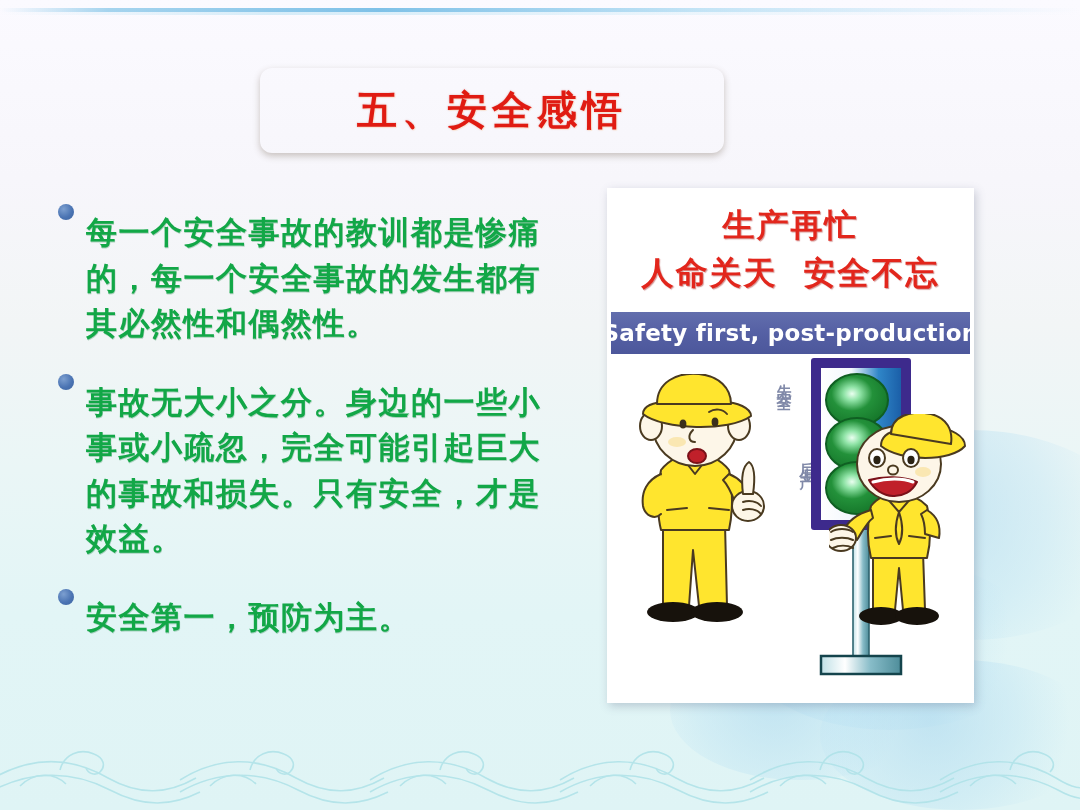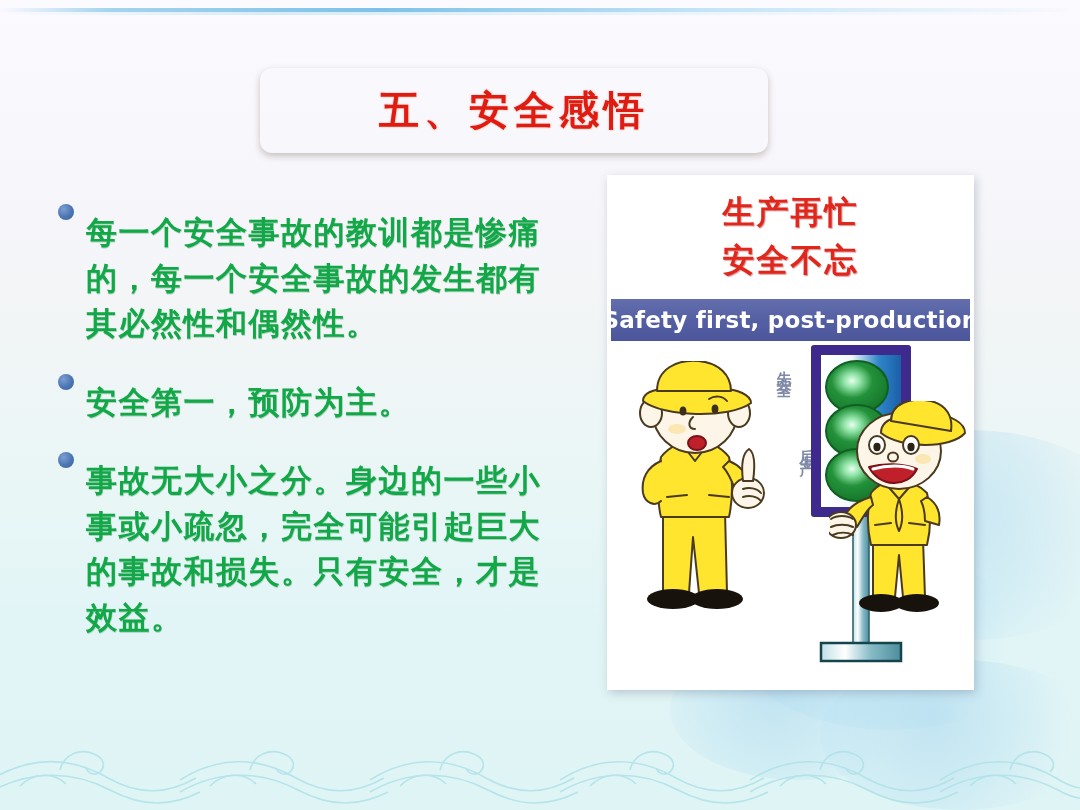--- a/index.html
+++ b/index.html
@@ -67,21 +67,21 @@
     position: absolute;
     left: 0; bottom: 0;
     width: 1080px; height: 150px;
     pointer-events: none;
   }
 
   
   .banner {
     position: absolute;
     left: 260px; top: 68px;
-    width: 508px; height: 85px;
+    width: 464px; height: 85px;
     border-radius: 12px;
     background:
       repeating-linear-gradient(180deg,
         rgba(120,70,30,0.10) 0px,
         rgba(120,70,30,0.00) 2px,
         rgba(160,100,50,0.07) 4px,
         rgba(110,62,24,0.13) 6px,
         rgba(150,95,45,0.02) 9px,
         rgba(125,72,30,0.10) 12px),
       repeating-linear-gradient(177deg,
@@ -132,21 +132,21 @@
     line-height: 1.47;
     color: #12a747;
     letter-spacing: 1.5px;
     text-shadow: 0.5px 0.5px 0 rgba(10,120,55,0.28);
     margin-top: 20px;
   }
 
   
   .poster {
     position: absolute;
-    left: 607px; top: 175px;
+    left: 607px; top: 188px;
     width: 367px; height: 515px;
     background: #ffffff;
     box-shadow: 2px 3px 9px rgba(90,100,130,0.30);
     overflow: hidden;
   }
   .poster-slogan {
     position: absolute;
     left: 0; top: 6px;
     width: 367px; height: 112px;
     display: flex;
@@ -246,35 +246,36 @@
     <div class="banner-title">五、安全感悟</div>
   </div>
 
   <div class="bullets">
     <div class="bullet-item">
       <div class="bullet-dot"></div>
       <div class="bullet-text">每一个安全事故的教训都是惨痛的，每一个安全事故的发生都有其必然性和偶然性。</div>
     </div>
     <div class="bullet-item">
       <div class="bullet-dot"></div>
-      <div class="bullet-text">安全第一，预防为主。</div>
+      <div class="bullet-text">事故无大小之分。身边的一些小事或小疏忽，完全可能引起巨大的事故和损失。只有安全，才是效益。</div>
     </div>
     <div class="bullet-item">
       <div class="bullet-dot"></div>
-      <div class="bullet-text">事故无大小之分。身边的一些小事或小疏忽，完全可能引起巨大的事故和损失。只有安全，才是效益。</div>
+      <div class="bullet-text">安全第一，预防为主。</div>
     </div>
   </div>
 
   <div class="poster">
 
     <div class="poster-slogan">
       <div class="slogan-line">
         <span>生产再忙</span>
       </div>
       <div class="slogan-line">
+        <span>人命关天</span>
         <span>安全不忘</span>
       </div>
     </div>
 
     <div class="poster-band">
       <div class="poster-band-text">Safety first, post-production</div>
     </div>
 
     <div class="poster-scene">
 

